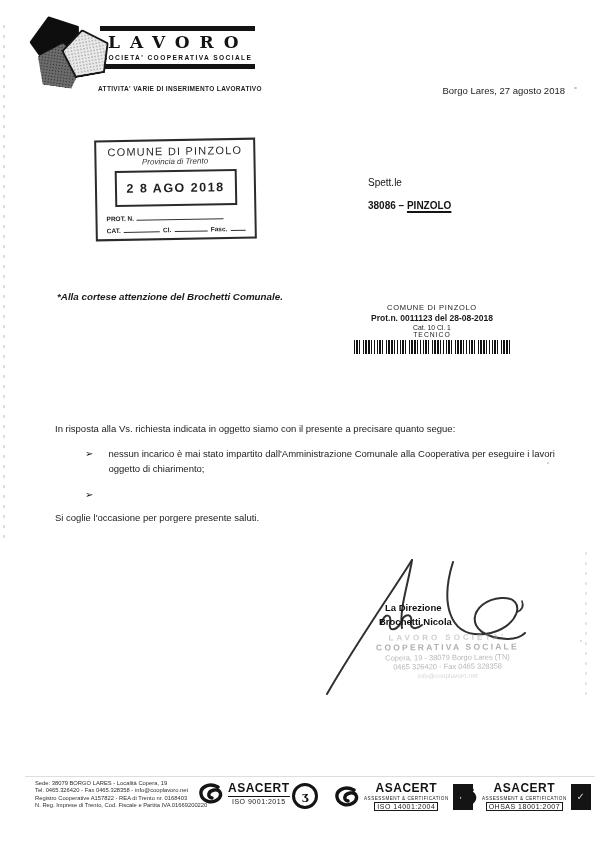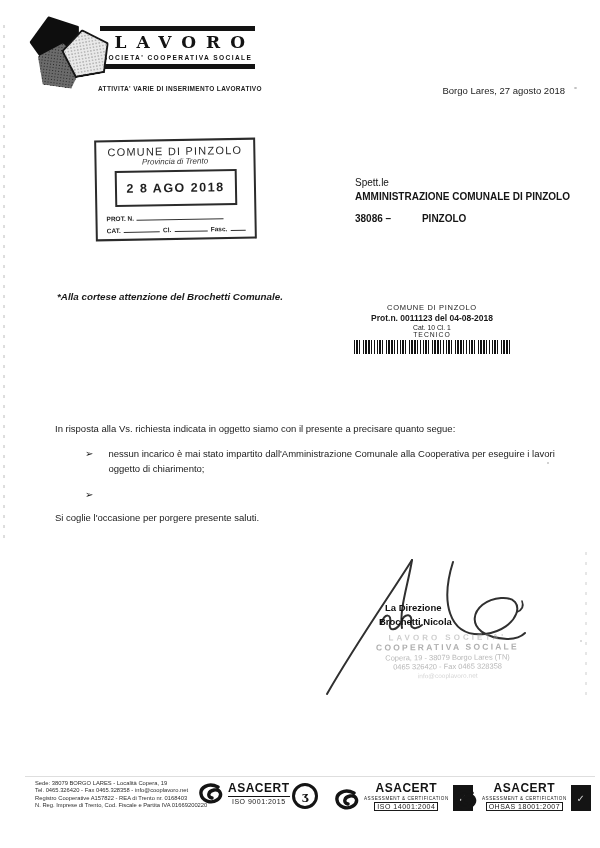--- a/index.html
+++ b/index.html
@@ -24,21 +24,21 @@
   .pent.dots { left:9px; top:29px; width:46px; height:44px; background:#6b6b6b;
                background-image:radial-gradient(#262626 .8px, transparent .95px); background-size:3px 3px;
                transform:rotate(8deg); z-index:2; }
   .pent.light { left:34px; top:15px; width:48px; height:47px; background:#161616; transform:rotate(-10deg); z-index:3; }
   .pent-inner { position:absolute; inset:2.2px; clip-path:polygon(50% 0%, 100% 38%, 81% 100%, 19% 100%, 0% 38%);
                 background:#e9e9e9; background-image:radial-gradient(#b9b9b9 .7px, transparent .85px); background-size:3.2px 3.2px; }
 
   .brand { position:absolute; left:100px; top:26px; width:155px; }
   .bar { height:5px; background:#131313; }
   .brand-name { font-family:"DejaVu Serif", serif; font-weight:700; font-size:17px; letter-spacing:10px;
-                text-align:right; padding-left:8px; color:#131313; line-height:1.15; margin-top:2px; white-space:nowrap; }
+                text-align:left; padding-left:8px; color:#131313; line-height:1.15; margin-top:2px; white-space:nowrap; }
   .brand-sub { font-size:6.6px; font-weight:700; letter-spacing:1.4px; text-align:center; color:#131313;
                margin:1px 0 3px; white-space:nowrap; }
   .tagline { position:absolute; left:98px; top:85px; font-size:6.5px; letter-spacing:.35px; color:#222; font-weight:600; white-space:nowrap; }
 
   .date-line { position:absolute; right:35px; top:85px; font-size:9.5px; color:#1c1c1c; }
 
   
   .receipt-stamp { position:absolute; left:95px; top:139px; width:161px; border:2px solid #2b2b2b; padding:4px 0 5px;
                    transform:rotate(-1deg); background:rgba(255,255,255,.5); }
   .rs-title { text-align:center; font-size:11px; letter-spacing:1.2px; color:#2b2b2b; font-weight:500; white-space:nowrap; }
@@ -46,24 +46,24 @@
   .rs-datebox { width:122px; height:36px; border:2px solid #2b2b2b; margin:4px auto 0; display:flex; align-items:center;
                 justify-content:center; font-size:12.5px; font-weight:700; letter-spacing:1.5px; color:#1f1f1f; white-space:nowrap; }
   .rs-row { display:flex; align-items:flex-end; margin:0 9px; font-size:6.5px; font-weight:700; color:#222; }
   .rs-row.prot { margin-top:8px; margin-right:28px; }
   .rs-row.cat { margin-top:5px; }
   .fill { border-bottom:1.2px solid #333; margin:0 3px 1px 3px; height:2px; }
   .fill.fp { flex:1; }
   .fill.f1 { flex:1.3; } .fill.f2 { flex:1.2; } .fill.f3 { flex:.55; margin-right:0; }
 
   
-  .recipient { position:absolute; left:355px; top:176px; font-size:10px; color:#151515; line-height:13.5px; }
+  .recipient { position:absolute; left:368px; top:176px; font-size:10px; color:#151515; line-height:13.5px; }
   .bold { font-weight:700; }
   .cap-line { margin-top:9px; font-weight:700; }
-  .underl { text-decoration-thickness:1.5px; text-underline-offset:2px;margin-left:28px; }
+  .underl { text-decoration:underline; text-decoration-thickness:1.5px; text-underline-offset:2px; }
 
   .attention { position:absolute; left:57px; top:291px; font-style:italic; font-weight:600; font-size:9.8px; color:#1a1a1a; }
 
   
   .protocol-stamp { position:absolute; left:348px; top:303px; width:168px; text-align:center; color:#1a1a1a; }
   .ps1 { font-size:7.5px; letter-spacing:.7px; }
   .ps2 { font-size:8.5px; font-weight:700; margin-top:1px; }
   .ps3 { font-size:6.8px; margin-top:1px; }
   .ps4 { font-size:6.8px; letter-spacing:1px; }
   .barcode { height:14px; margin:2px 6px 0;
@@ -85,21 +85,21 @@
   .sig-name { position:absolute; left:84px; top:76px; font-size:9.5px; color:#101010;font-weight:bold; }
   .coop-stamp { position:absolute; left:55px; top:93px; width:195px; text-align:center; color:#9c9c9c; transform:rotate(-.5deg); }
   .cs0 { font-size:8px; letter-spacing:3px; opacity:.5; font-weight:600; white-space:nowrap; }
   .cs1 { font-size:8.5px; letter-spacing:2.2px; opacity:.8; font-weight:600; white-space:nowrap; }
   .cs2 { font-size:7.5px; opacity:.72; margin-top:1px; white-space:nowrap; }
   .cs3 { font-size:7.5px; opacity:.72; white-space:nowrap; }
   .cs4 { font-size:6.5px; opacity:.42; margin-top:1px; white-space:nowrap; }
 
   
   .footer-text { position:absolute; left:35px; top:780px; font-size:5.8px; line-height:7.3px; color:#2e2e2e; font-weight:500; white-space:nowrap; }
-  .cert { position:absolute; top:782px; display:flex; align-items:flex-end; gap:4px; }
+  .cert { position:absolute; top:782px; display:flex; align-items:center; gap:4px; }
   .cert1 { left:198px; }
   .cert2 { left:334px; }
   .cert3 { left:452px; }
   .swirl { width:26px; height:22px; flex:none; }
   .cert-col { display:flex; flex-direction:column; align-items:center; }
   .cert-name { font-size:12px; font-weight:700; letter-spacing:.5px; color:#141414; line-height:1.05; white-space:nowrap; }
   .cert1 .cert-name { border-bottom:1.5px solid #141414; padding-bottom:1px; }
   .cert-sub { font-size:4.6px; letter-spacing:.5px; color:#222; margin-top:1px; white-space:nowrap; }
   .cert-standard { font-size:7px; color:#1a1a1a; letter-spacing:.5px; margin-top:1.5px; white-space:nowrap; }
   .boxed { border:1px solid #1a1a1a; padding:0 2px; }
@@ -152,32 +152,31 @@
       <span class="fill f1"></span>
       <span class="rs-label">Cl.</span>
       <span class="fill f2"></span>
       <span class="rs-label">Fasc.</span>
       <span class="fill f3"></span>
     </div>
   </div>
 
   <div class="recipient">
     <div>Spett.le</div>
-    <div class="bold">AMMINISTRAZIONE COMUNALE DI PINZOLO</div>
     <div class="cap-line">
       <span>38086 –</span>
       <span class="underl">PINZOLO</span>
     </div>
   </div>
 
   <div class="attention">*Alla cortese attenzione del Brochetti Comunale.</div>
 
   <div class="protocol-stamp">
     <div class="ps1">COMUNE DI PINZOLO</div>
-    <div class="ps2">Prot.n. 0011123 del 04-08-2018</div>
+    <div class="ps2">Prot.n. 0011123 del 28-08-2018</div>
     <div class="ps3">Cat. 10 Cl. 1</div>
     <div class="ps4">TECNICO</div>
     <div class="barcode"></div>
   </div>
 
 
   <div class="body-intro">In risposta alla Vs. richiesta indicata in oggetto siamo con il presente a precisare quanto segue:</div>
 
   <div class="bullet b1">
     <span class="bullet-glyph">➢</span>

